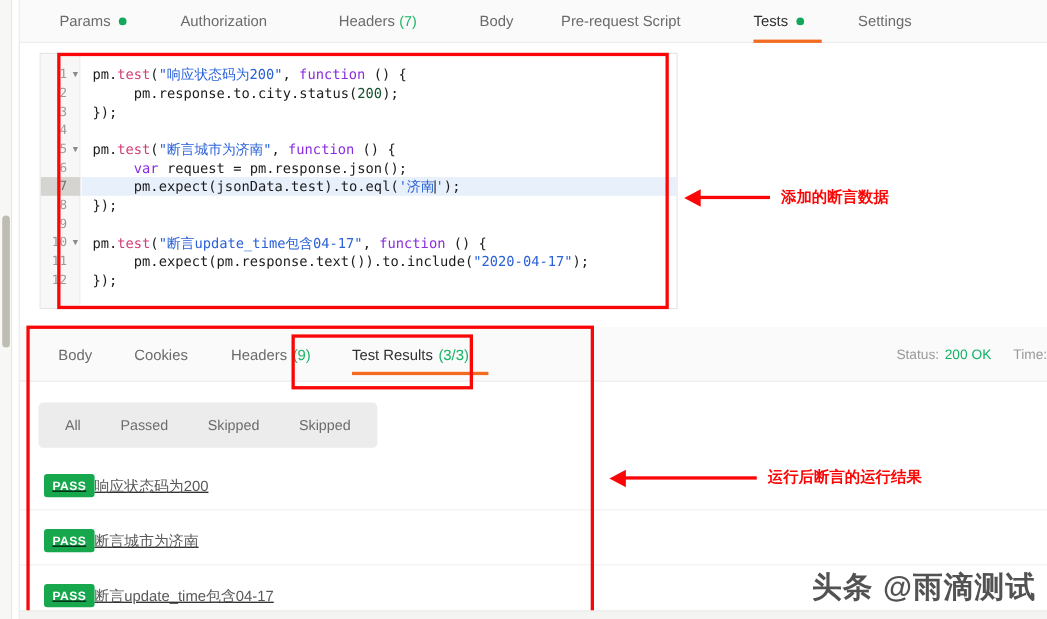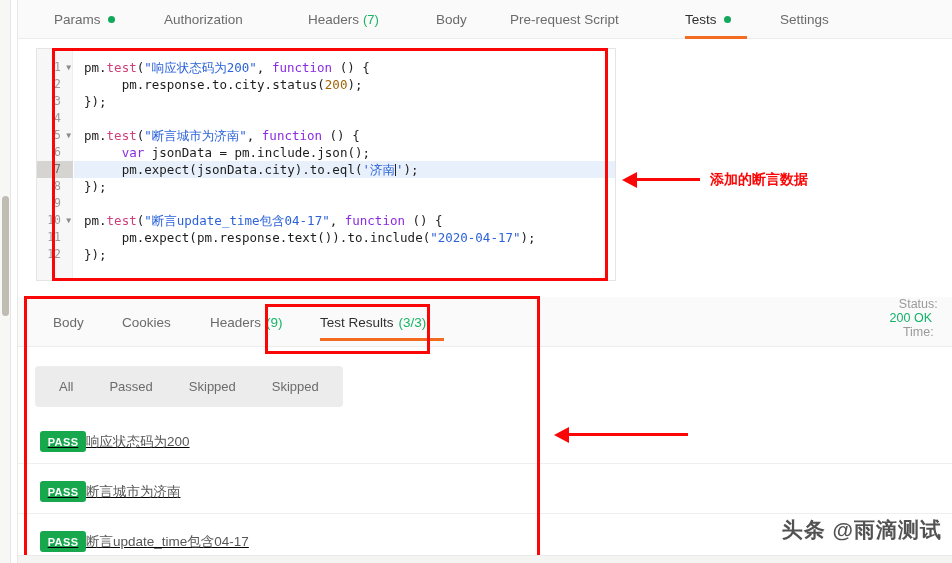--- a/index.html
+++ b/index.html
@@ -136,21 +136,21 @@
     font-family: "DejaVu Sans Mono", "Liberation Mono", monospace;
     font-size: 12.5px;
     color: #1c1c1c;
     padding-left: 10px;
     box-sizing: border-box;
   }
   .cline.hl { background: #e7f0fb; }
   .tok-fn   { color: #d13f7a; }
   .tok-str  { color: #2b62d9; }
   .tok-kw   { color: #8a2be2; }
-  .tok-num  { color: #a16207; }
+  .tok-num  { color: #14532d; }
   .tok-pl   { color: #1c1c1c; }
   .caret {
     display: inline-block;
     width: 1px;
     height: 12px;
     background: #222;
     vertical-align: -2px;
   }
 
   
@@ -212,21 +212,20 @@
   }
   .status-area {
     position: absolute;
     top: 0; right: 0;
     height: 50px;
     display: flex;
     align-items: center;
     font-size: 12.5px;
     color: #8d8d8d;
     white-space: nowrap;
-    flex-direction: column;
   }
   .status-area .lbl { color: #9a9a9a; }
   .status-area .val { color: #11b268; margin-left: 5px; margin-right: 20px; }
 
   
   .filterbar {
     position: absolute;
     left: 35px; top: 366px;
     height: 41px;
     background: #ececec;
@@ -273,21 +272,21 @@
     font-size: 13.5px;
     color: #585858;
     white-space: nowrap;
   }
 
   
   .watermark {
     position: absolute;
     right: 10px;
     top: 516px;
-    font-size: 21px;
+    font-size: 27px;
     font-weight: bold;
     color: #3b3b3b;
     opacity: .88;
     white-space: nowrap;
     letter-spacing: 1px;
   }
   .bottom-strip {
     position: absolute;
     left: 18px; bottom: 0;
     width: 934px; height: 8px;
@@ -348,22 +347,22 @@
         <div class="ln" style="top: 163px;"><span>10</span><span class="fold">▼</span></div>
         <div class="ln" style="top: 180px;"><span>11</span></div>
         <div class="ln" style="top: 197px;"><span>12</span></div>
       </div>
     <div class="code-area" id="code-area">
         <div class="cline" style="top: 10px;"><span class="tok-pl">pm.</span><span class="tok-fn">test</span><span class="tok-pl">(</span><span class="tok-str">"响应状态码为200"</span><span class="tok-pl">, </span><span class="tok-kw">function</span><span class="tok-pl"> () {</span></div>
         <div class="cline" style="top: 27px;"><span class="tok-pl">     pm.response.to.city.status(</span><span class="tok-num">200</span><span class="tok-pl">);</span></div>
         <div class="cline" style="top: 44px;"><span class="tok-pl">});</span></div>
         <div class="cline" style="top: 61px;"></div>
         <div class="cline" style="top: 78px;"><span class="tok-pl">pm.</span><span class="tok-fn">test</span><span class="tok-pl">(</span><span class="tok-str">"断言城市为济南"</span><span class="tok-pl">, </span><span class="tok-kw">function</span><span class="tok-pl"> () {</span></div>
-        <div class="cline" style="top: 95px;"><span class="tok-pl">     </span><span class="tok-kw">var</span><span class="tok-pl"> jsonData = pm.include.json();</span></div>
-        <div class="cline hl" style="top: 112px;"><span class="tok-pl">     pm.expect(jsonData.city).to.eql(</span><span class="tok-str">'济南</span><span class="caret"></span><span class="tok-str">'</span><span class="tok-pl">);</span></div>
+        <div class="cline" style="top: 95px;"><span class="tok-pl">     </span><span class="tok-kw">var</span><span class="tok-pl"> request = pm.response.json();</span></div>
+        <div class="cline hl" style="top: 112px;"><span class="tok-pl">     pm.expect(jsonData.test).to.eql(</span><span class="tok-str">'济南</span><span class="caret"></span><span class="tok-str">'</span><span class="tok-pl">);</span></div>
         <div class="cline" style="top: 129px;"><span class="tok-pl">});</span></div>
         <div class="cline" style="top: 146px;"></div>
         <div class="cline" style="top: 163px;"><span class="tok-pl">pm.</span><span class="tok-fn">test</span><span class="tok-pl">(</span><span class="tok-str">"断言update_time包含04-17"</span><span class="tok-pl">, </span><span class="tok-kw">function</span><span class="tok-pl"> () {</span></div>
         <div class="cline" style="top: 180px;"><span class="tok-pl">     pm.expect(pm.response.text()).to.include(</span><span class="tok-str">"2020-04-17"</span><span class="tok-pl">);</span></div>
         <div class="cline" style="top: 197px;"><span class="tok-pl">});</span></div>
       </div>
   </div>
 
   <div class="redbox" style="left:52px; top:48px; width:556px; height:233px;"></div>
 
@@ -415,17 +414,18 @@
         <div class="test-name">断言update_time包含04-17</div>
       </div>
     </div>
 
   <div class="redbox" style="left:265px; top:304px; width:165px; height:50px;"></div>
 
   <div class="redbox" style="left:24px; top:296px; width:516px; height:272px;"></div>
 
   <div class="red-arrow" style="left:554px; top:427px;"></div>
   <div class="red-line" style="left:568px; top:433px; width:120px;"></div>
+  <div class="red-note" style="left:698px; top:425px;">运行后断言的运行结果</div>
 
   <div class="watermark">头条 @雨滴测试</div>
   <div class="bottom-strip"></div>
 
 </div>
 
 </body></html>

